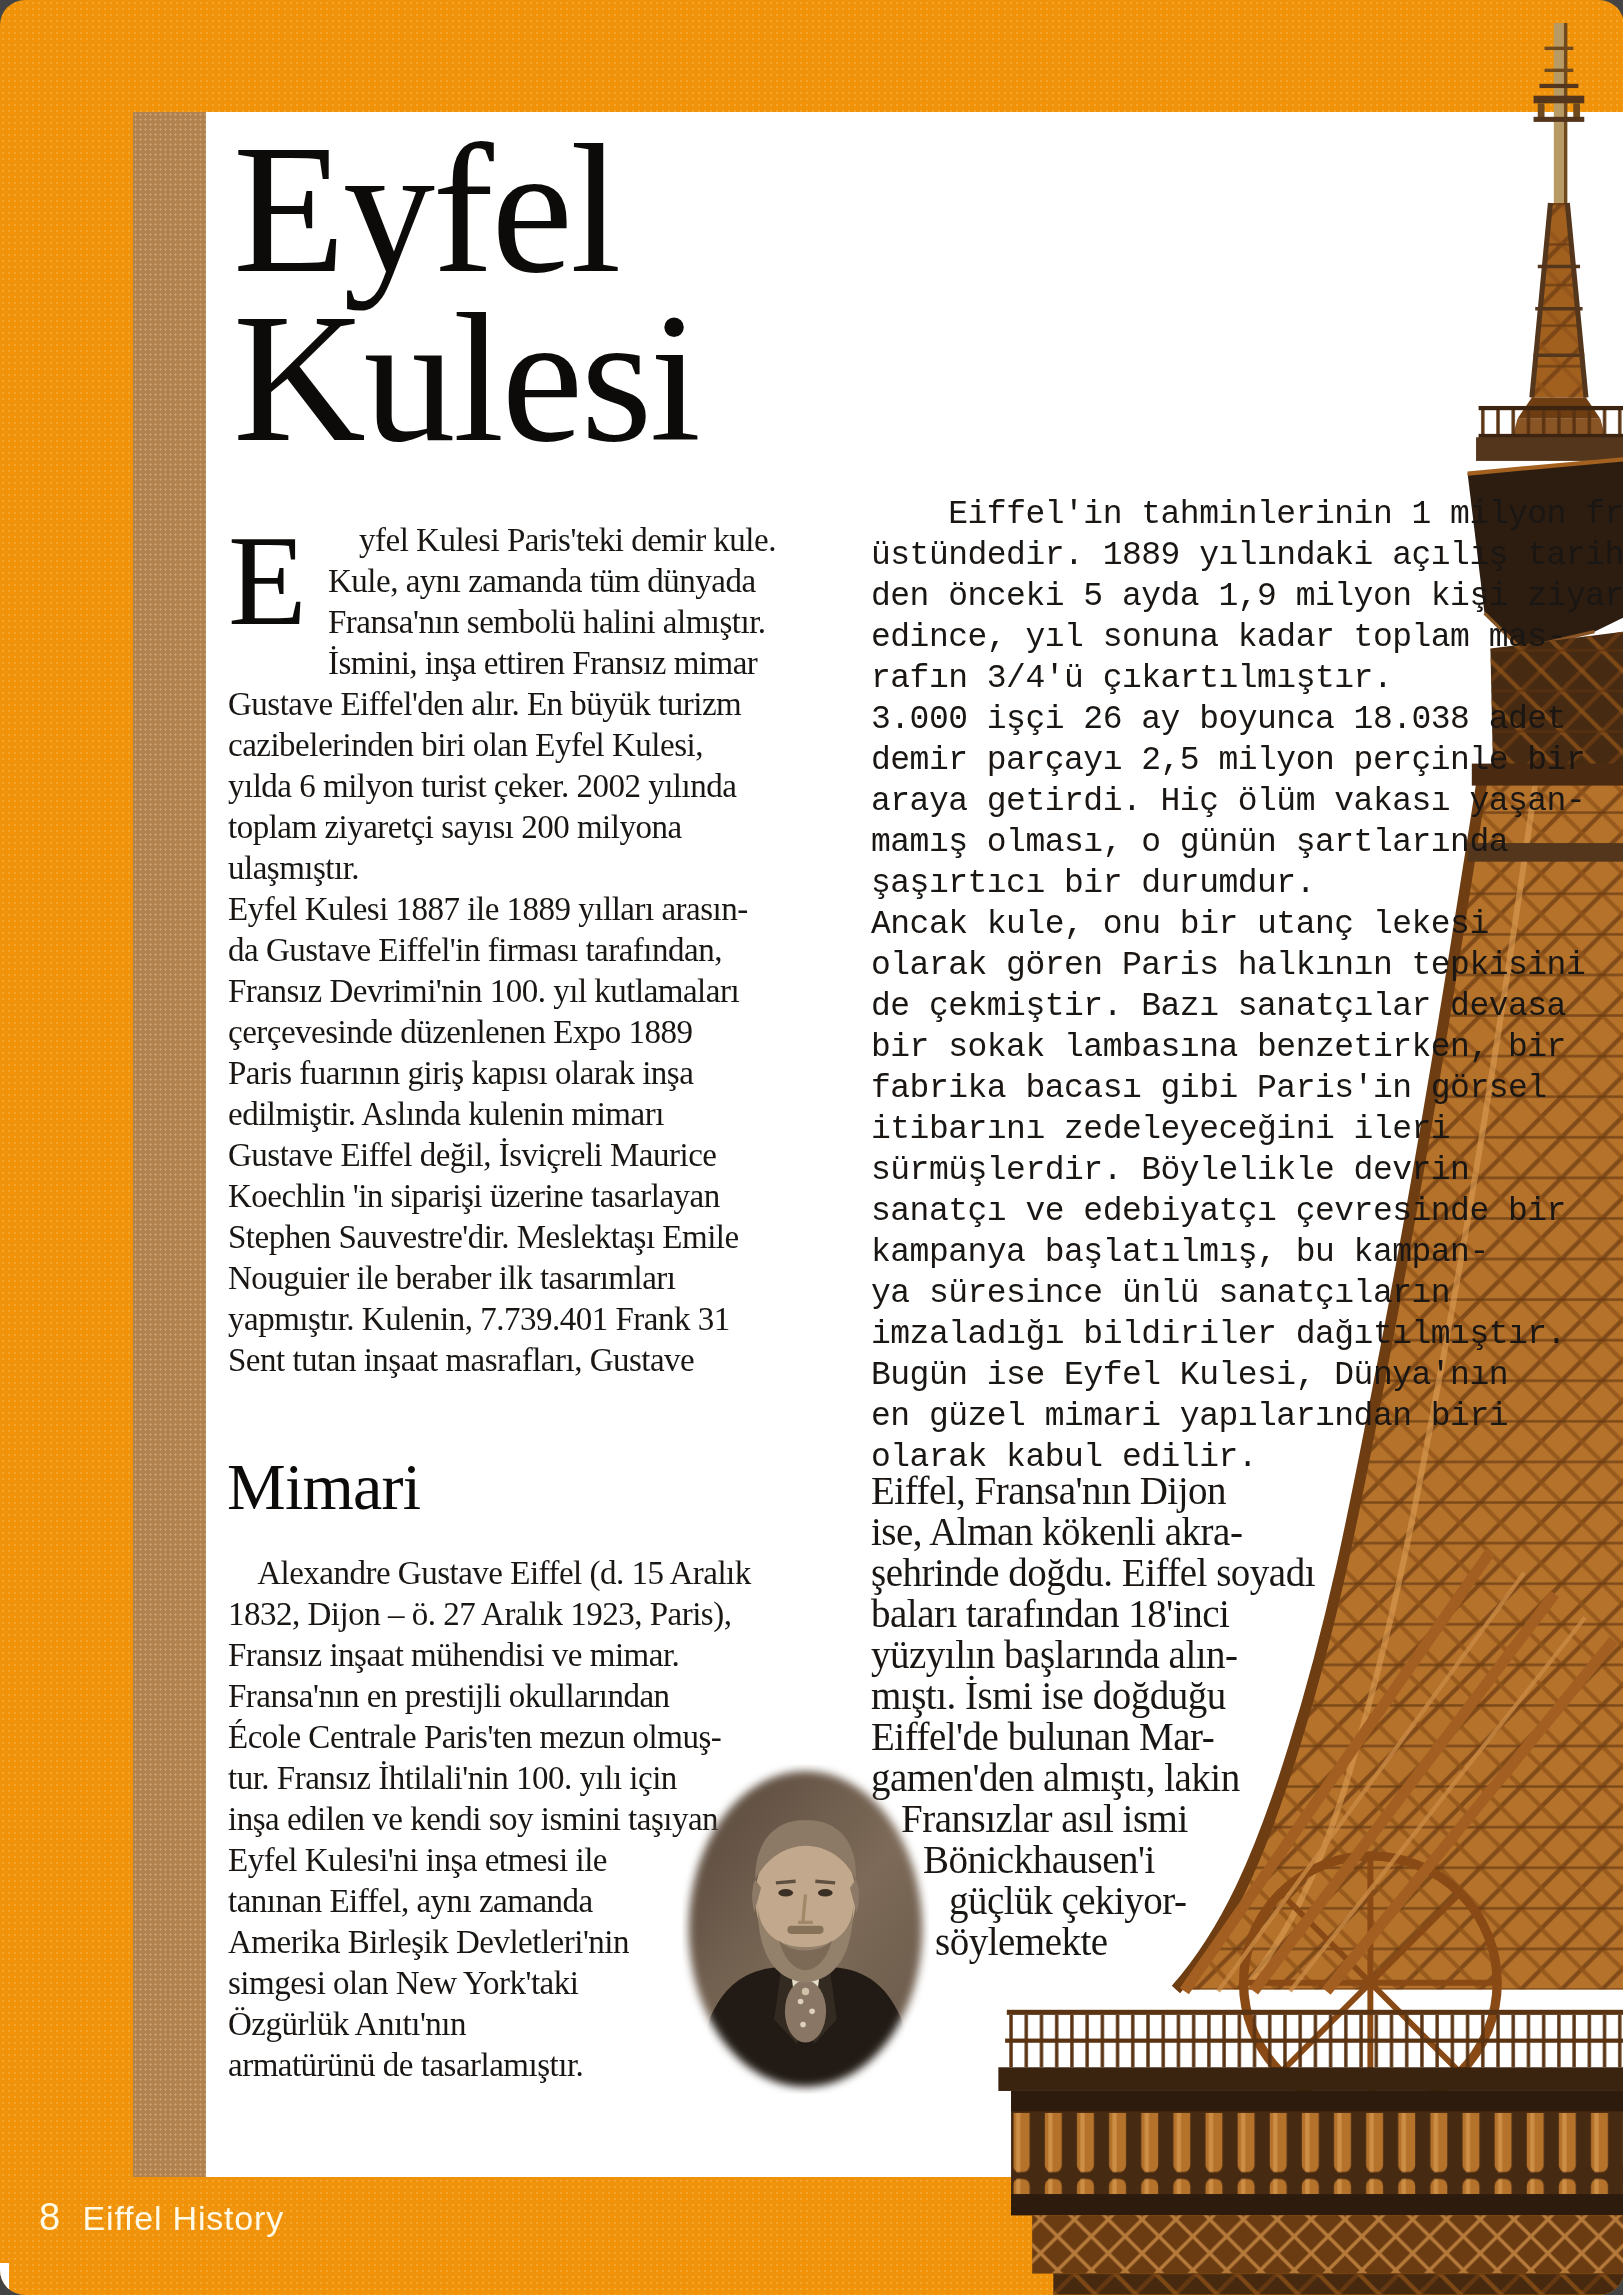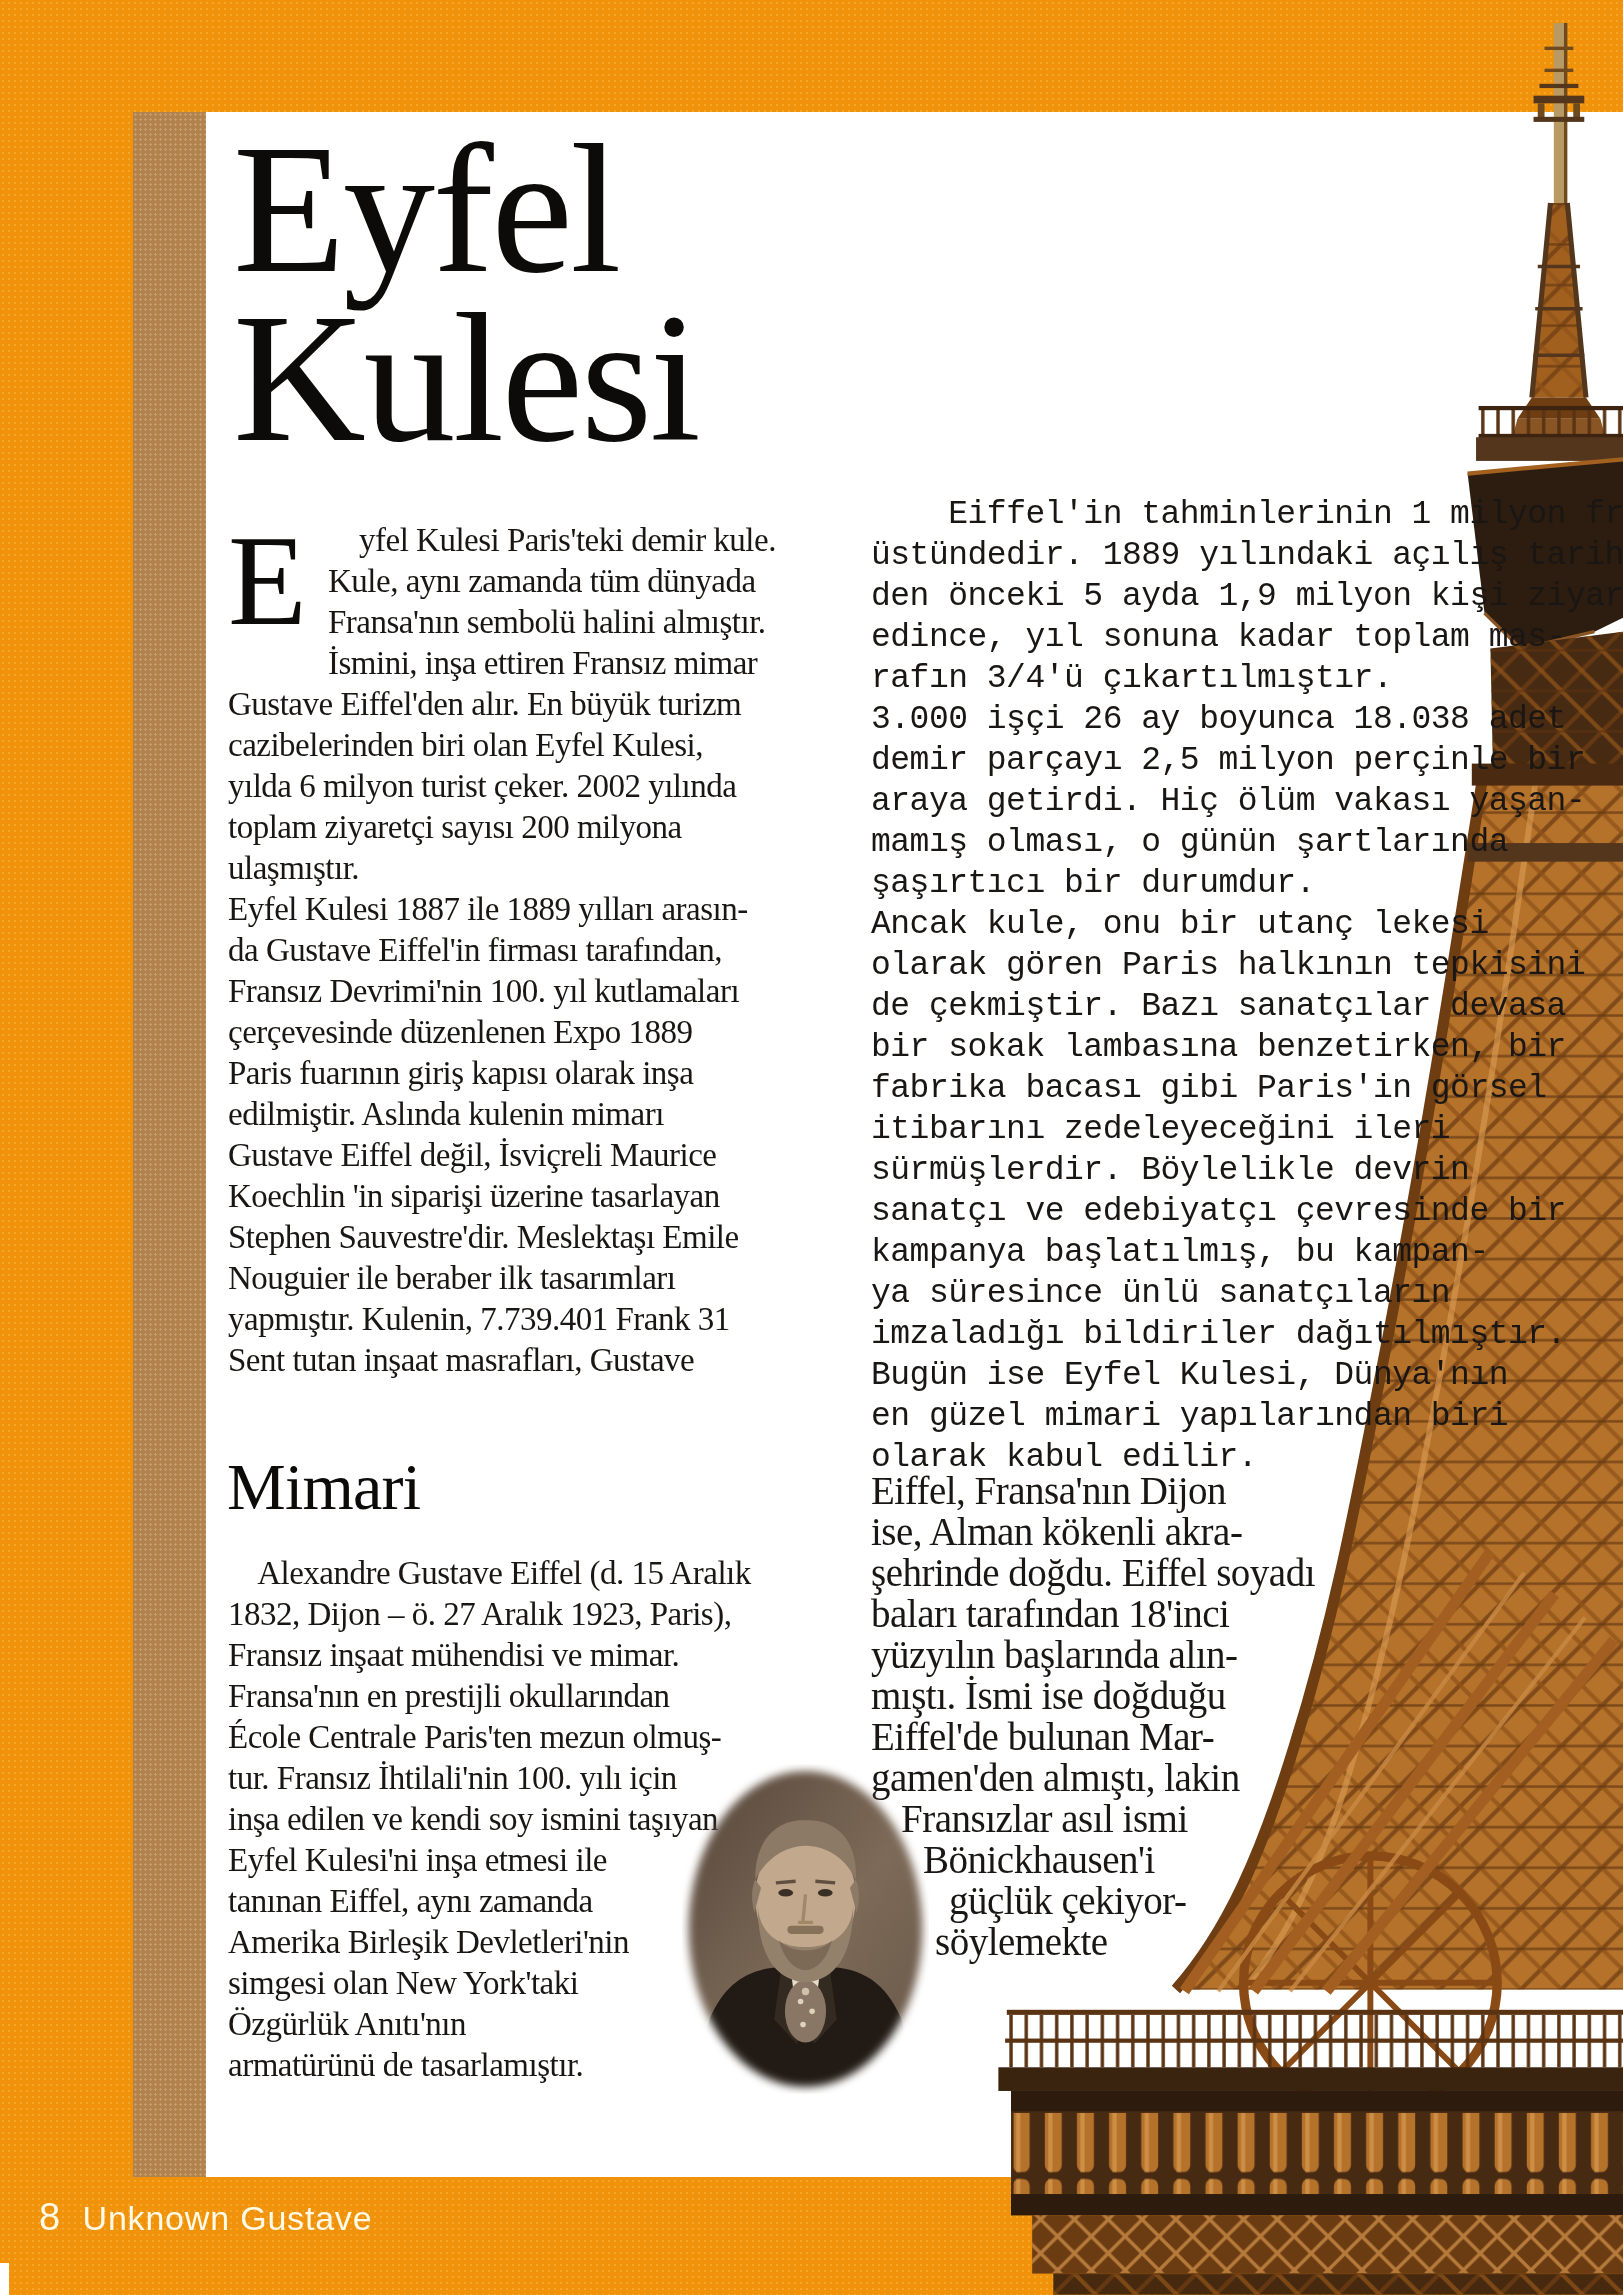--- a/index.html
+++ b/index.html
@@ -3,20 +3,21 @@
 <meta charset="utf-8">
 <style>
   html,body { margin:0; padding:0; background:#444; }
   .page {
     position:relative; width:1624px; height:2295px; overflow:hidden;
     background-color:#F0930B;
     background-image:radial-gradient(rgba(255,214,130,0.28) 1px, rgba(0,0,0,0) 1.4px);
     background-size:6px 6px;
     font-family:"Liberation Serif", serif;
     color:#15110d;
+    border-radius:25px;
   }
   .white-area {
     position:absolute; left:206px; top:112px; width:1418px; height:2065px;
     background:#ffffff;
   }
   .brown-stripe {
     position:absolute; left:133px; top:112px; width:73px; height:2065px;
     background-color:#B2824E;
     background-image:radial-gradient(rgba(255,236,200,0.25) 1px, rgba(0,0,0,0) 1.4px);
     background-size:5px 5px;
@@ -275,17 +276,17 @@
 
       <ellipse cx="126" cy="156" rx="9" ry="4.5" fill="#3a2f25"></ellipse>
       <ellipse cx="174" cy="156" rx="9" ry="4.5" fill="#3a2f25"></ellipse>
       <path d="M114,144 L138,142 M162,142 L186,144" stroke="#5f5040" stroke-width="4" fill="none"></path>
       <path d="M150,158 L147,190 M141,192 L159,192" stroke="#a08868" stroke-width="4" fill="none"></path>
     </g>
   </svg>
 
   <div class="footer-bar">
     <span class="footer-num">8</span>
-    <span class="footer-mag">Unknown Gustave</span>
+    <span class="footer-mag">Eiffel History</span>
   </div>
 
 </div>
 
 
 </body></html>

